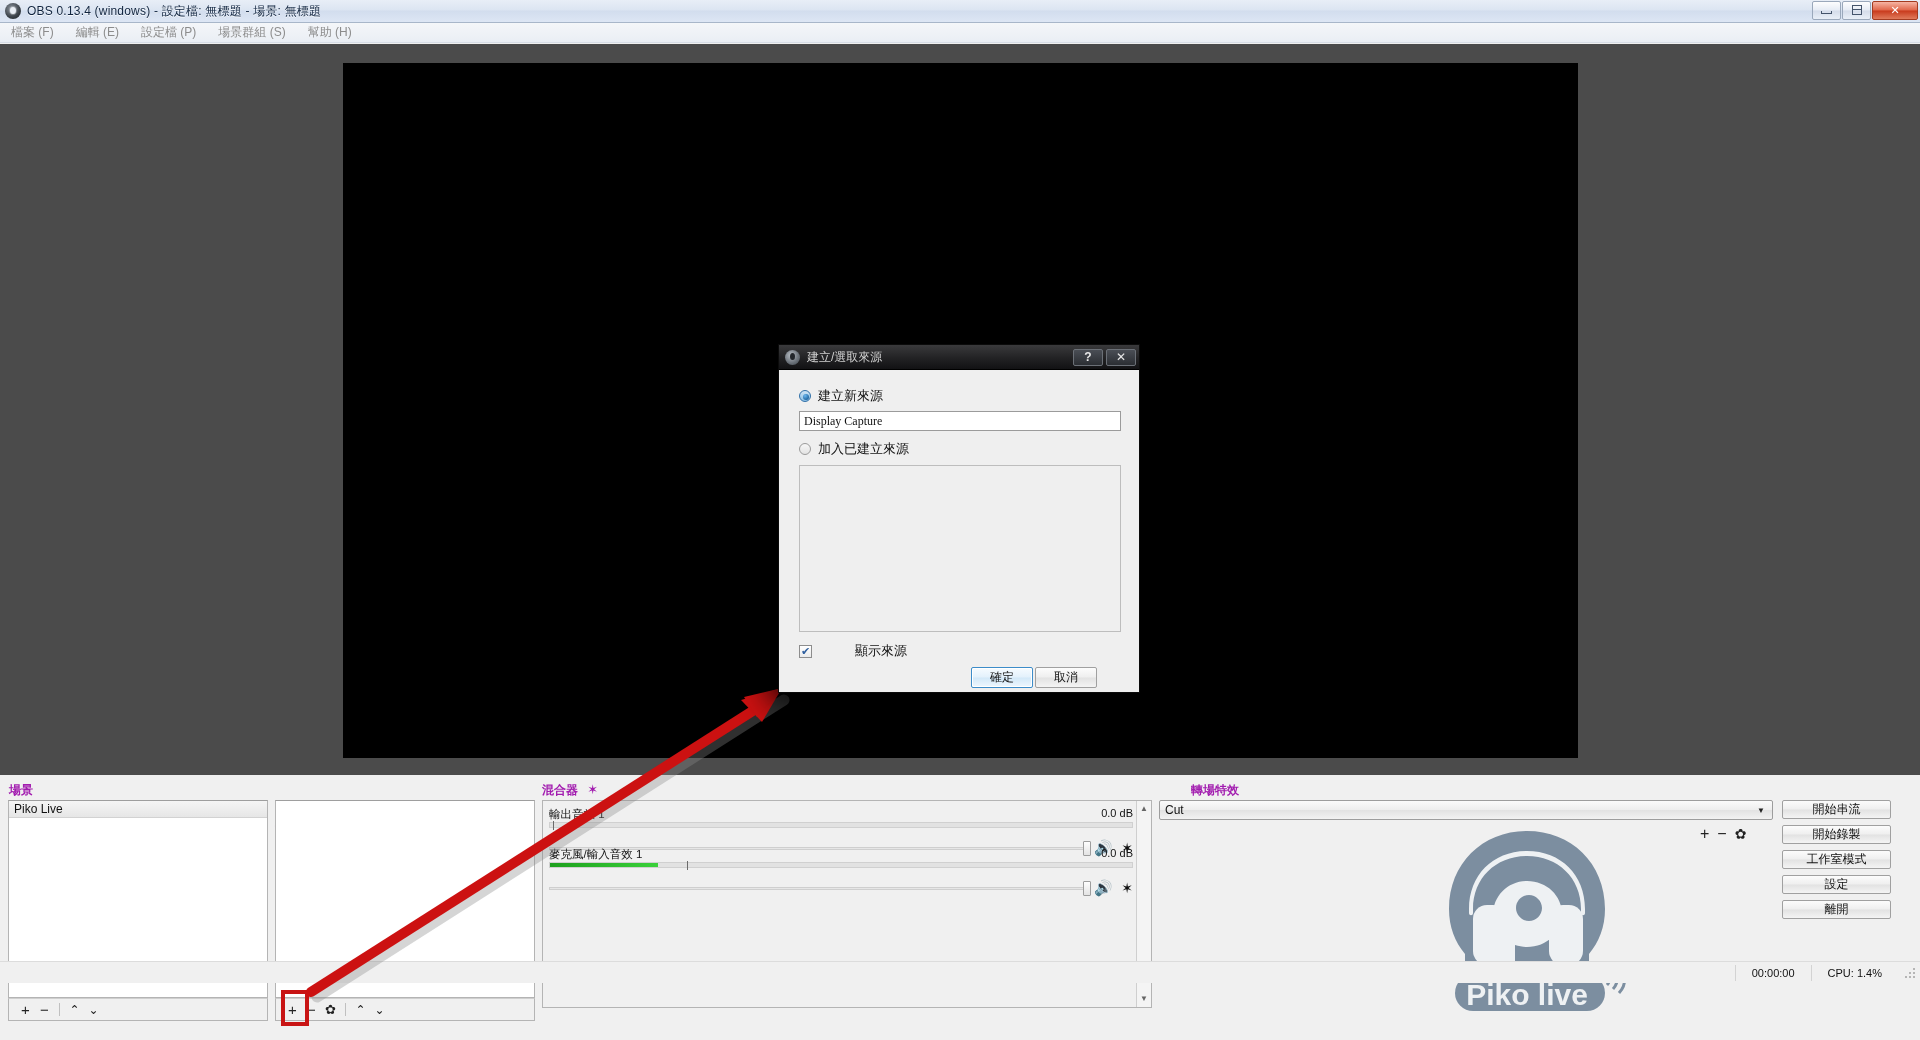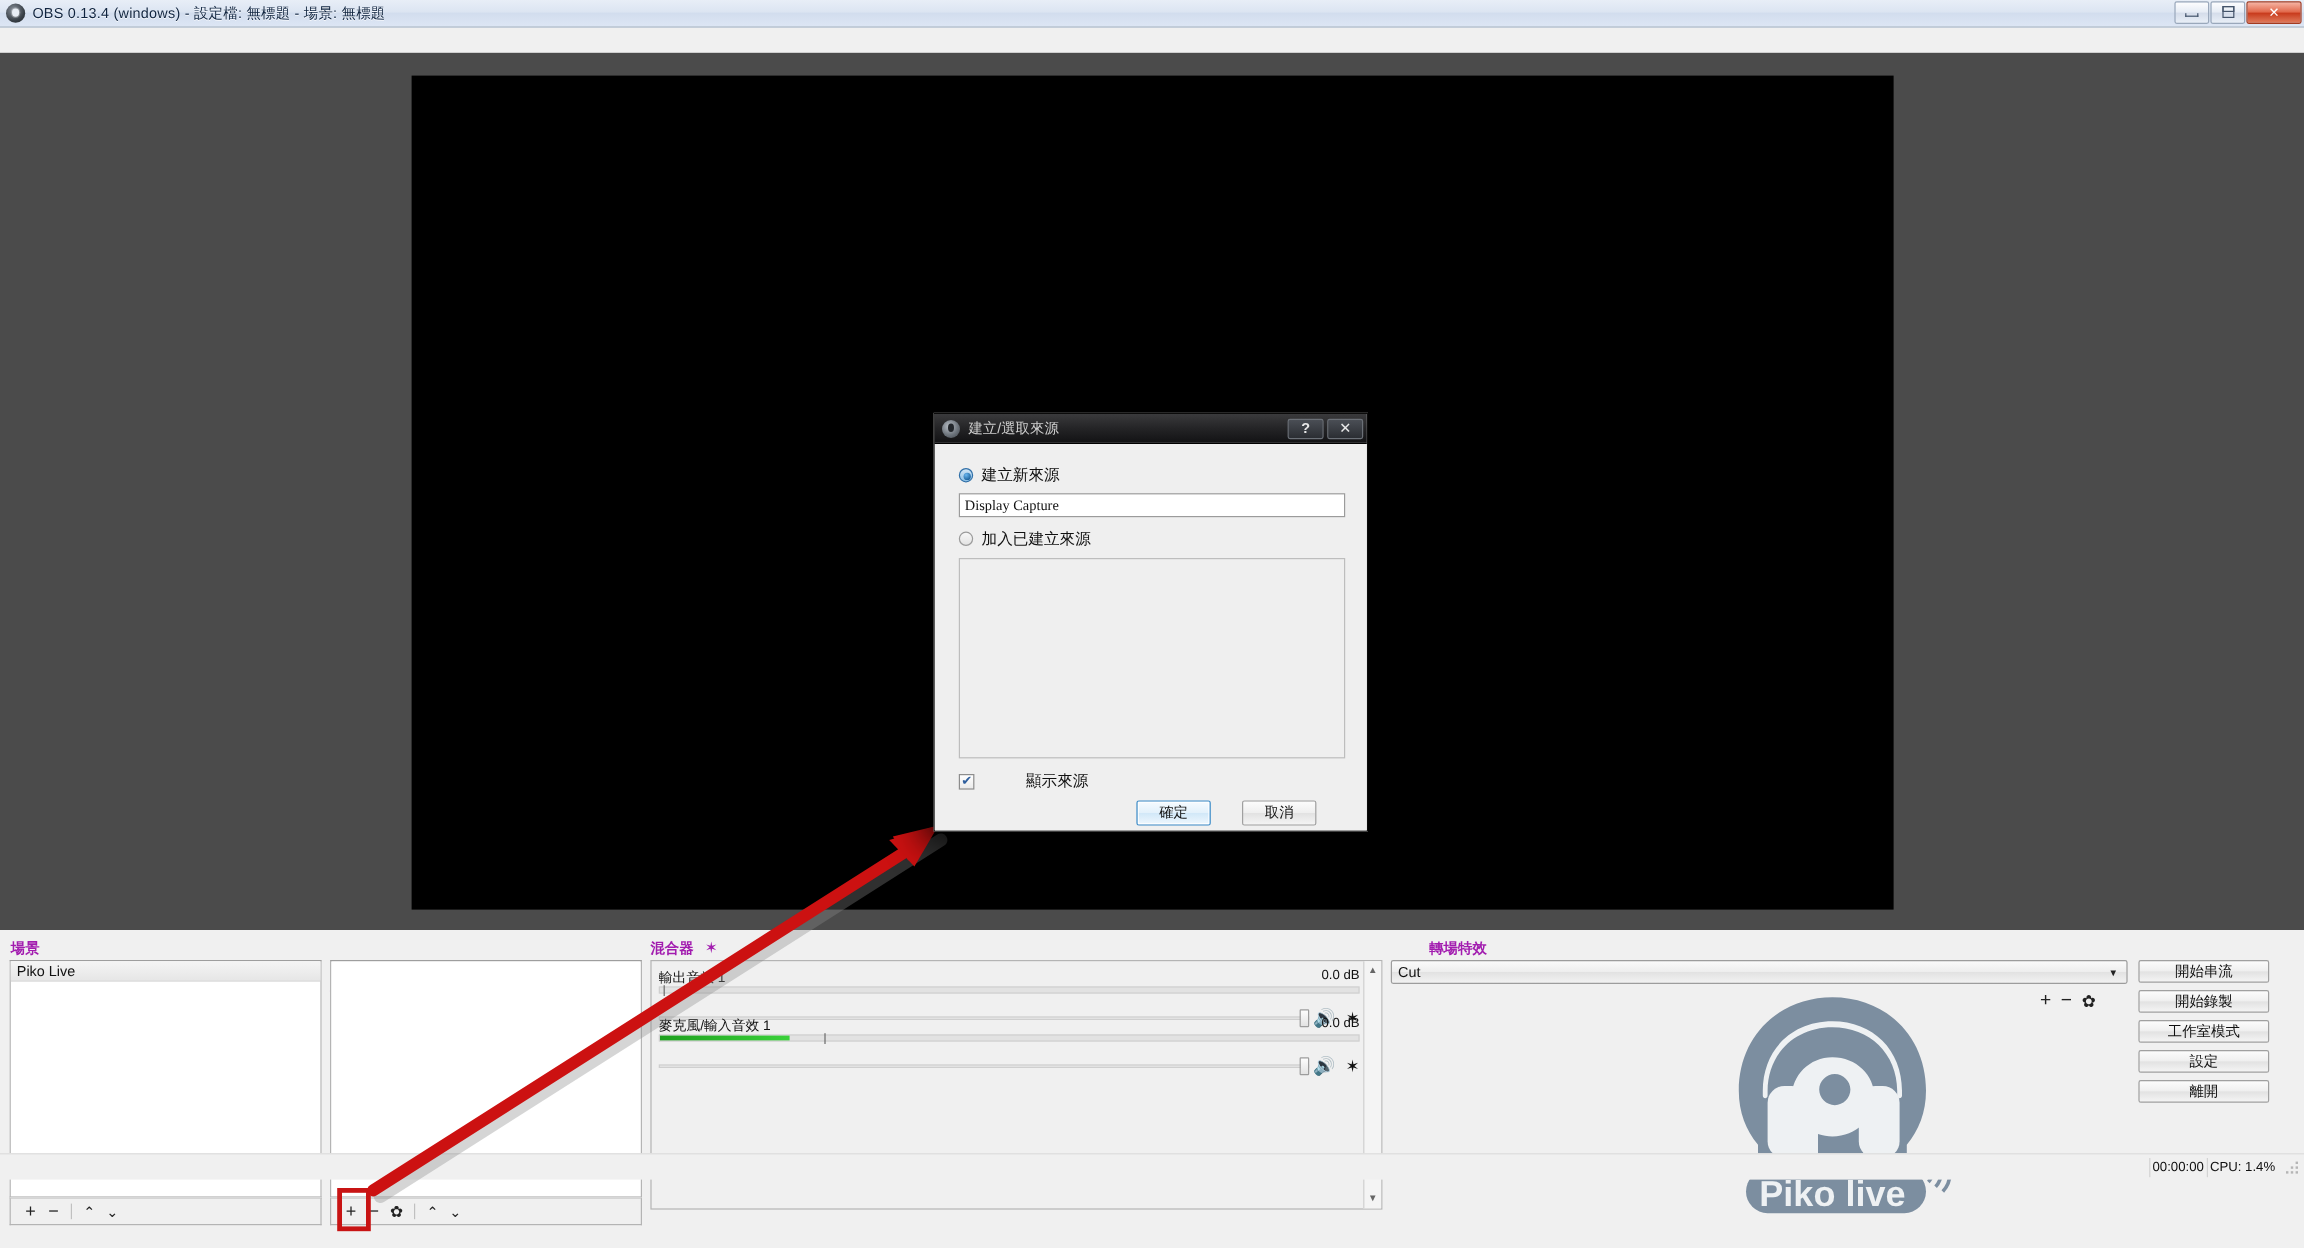--- a/index.html
+++ b/index.html
@@ -172,21 +172,21 @@
     white-space: nowrap;
   }
 
   
   .statusbar {
     position: absolute; left: 0; bottom: 0; width: 1920px; height: 22px;
     background: #f0f0f0; border-top: 1px solid #dcdcdc;
     display: flex; align-items: center; justify-content: flex-end;
   }
   .status-cell {
-    font-size: 11px; color: #111; padding: 0 2px;
+    font-size: 11px; color: #111; padding: 0 16px;
     border-left: 1px solid #d3d3d3; height: 16px; line-height: 16px;
     white-space: nowrap;
   }
   .status-grip { width: 16px; height: 16px; margin-left: 4px; margin-right: 2px; }
 
   
   .annot { position: absolute; left: 0; top: 0; width: 1920px; height: 1040px; pointer-events: none; }
 
   
   .logo { position: absolute; }
@@ -284,20 +284,27 @@
       <div class="win-btn">
           <span class="win-glyph-min"></span>
         </div>
       <div class="win-btn">
           <span class="win-glyph-max"></span>
         </div>
       <div class="win-btn close">✕</div>
     </div>
   </div>
 
+  <div class="menubar">
+    <div class="menu-item">檔案 (F)</div>
+    <div class="menu-item">編輯 (E)</div>
+    <div class="menu-item">設定檔 (P)</div>
+    <div class="menu-item">場景群組 (S)</div>
+    <div class="menu-item">幫助 (H)</div>
+  </div>
 
   <div class="preview-wrap">
     <div class="preview-canvas"></div>
   </div>
 
   <div class="dock-label" style="left:9px; top:782px;">場景</div>
   <div class="listbox" style="left:8px; top:800px; width:260px; height:198px;">
     <div class="list-row">Piko Live</div>
   </div>
   <div class="toolstrip" style="left:8px; top:998px; width:260px;">
@@ -454,18 +461,18 @@
         <span class="radio-lbl">加入已建立來源</span>
       </div>
 
       <div class="dlg-list" style="left:20px; top:95px; width:322px; height:167px;"></div>
 
       <div class="chk-row" style="left:20px; top:272px;">
         <span class="chk on"></span>
         <span class="radio-lbl">顯示來源</span>
       </div>
 
-      <div class="dlg-action default" style="left:168px; top:297px;">確定</div>
+      <div class="dlg-action default" style="left:192px; top:297px;">確定</div>
       <div class="dlg-action normal" style="left:256px; top:297px;">取消</div>
     </div>
   </div>
 
 </div>
 
 </body></html>

